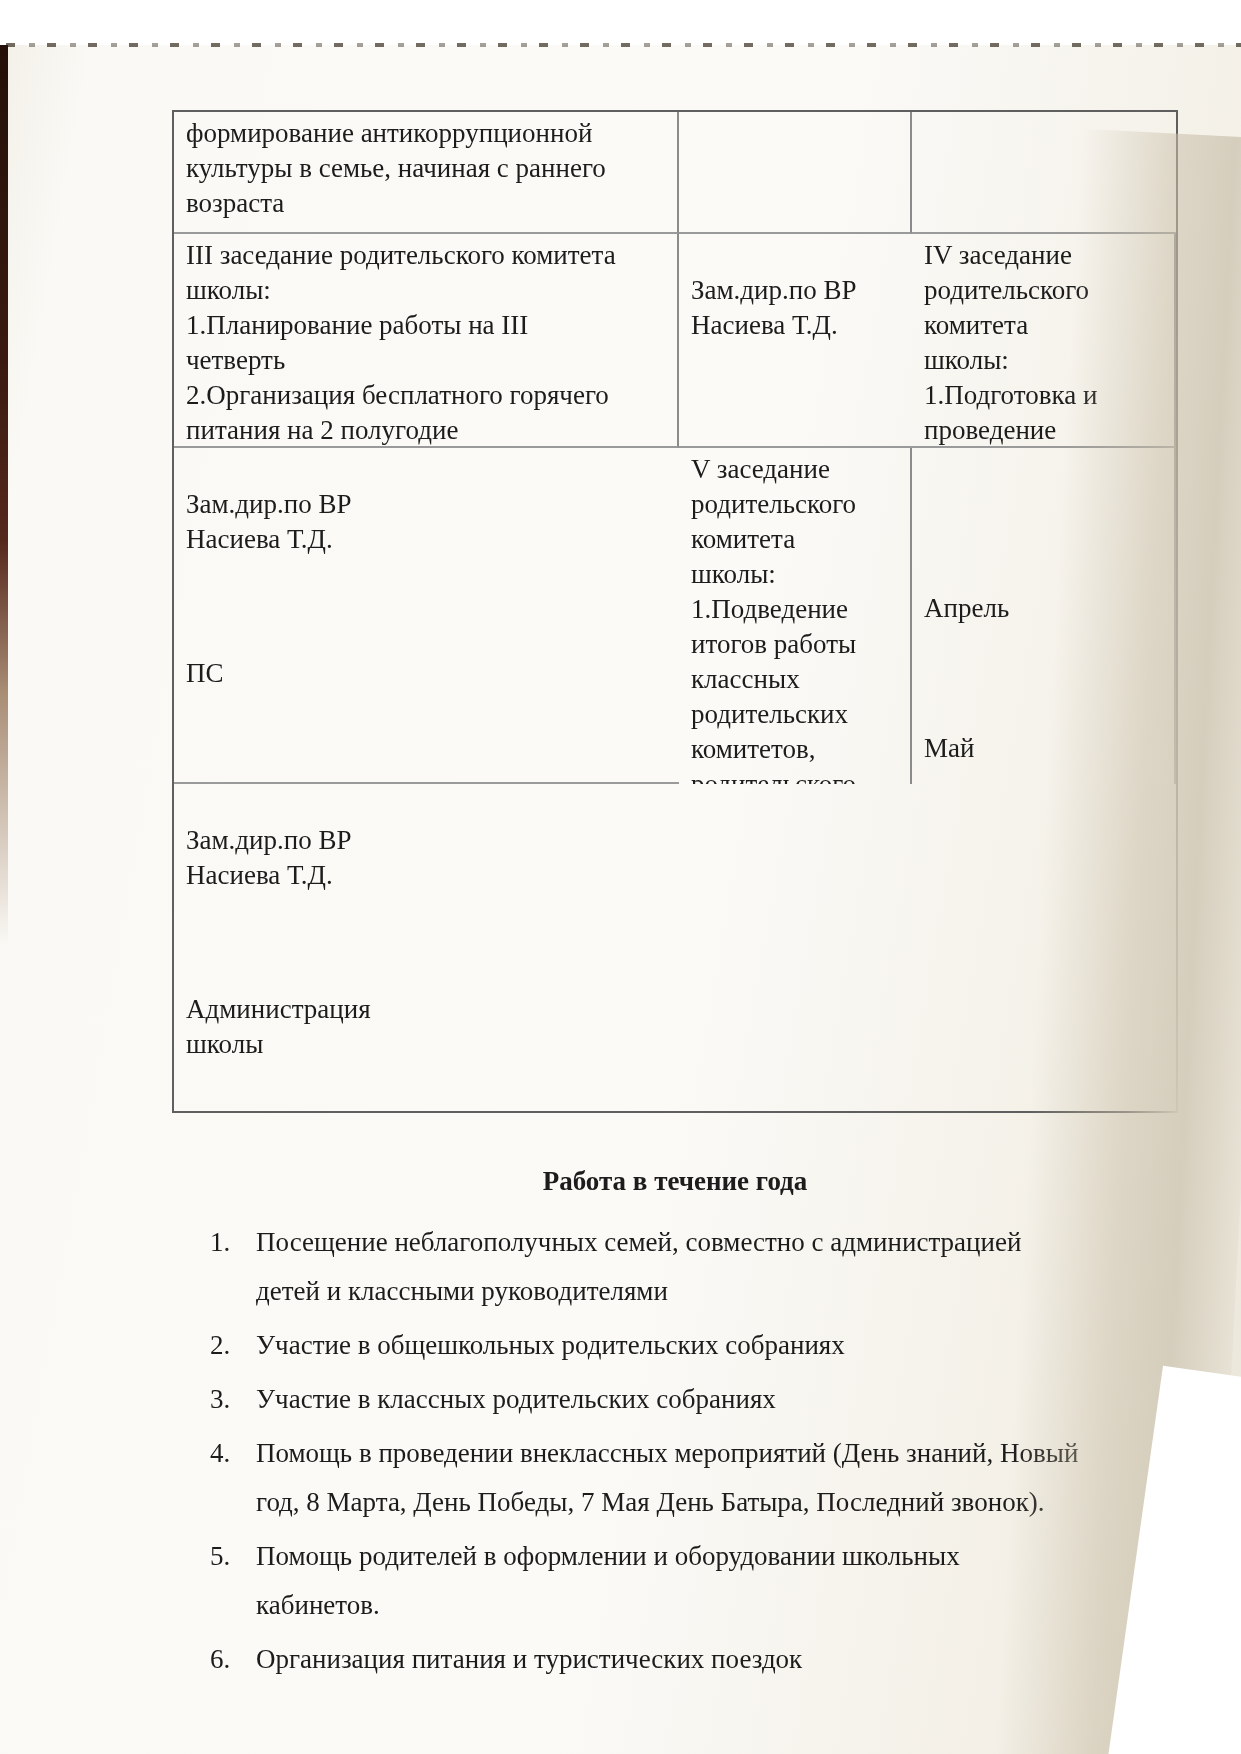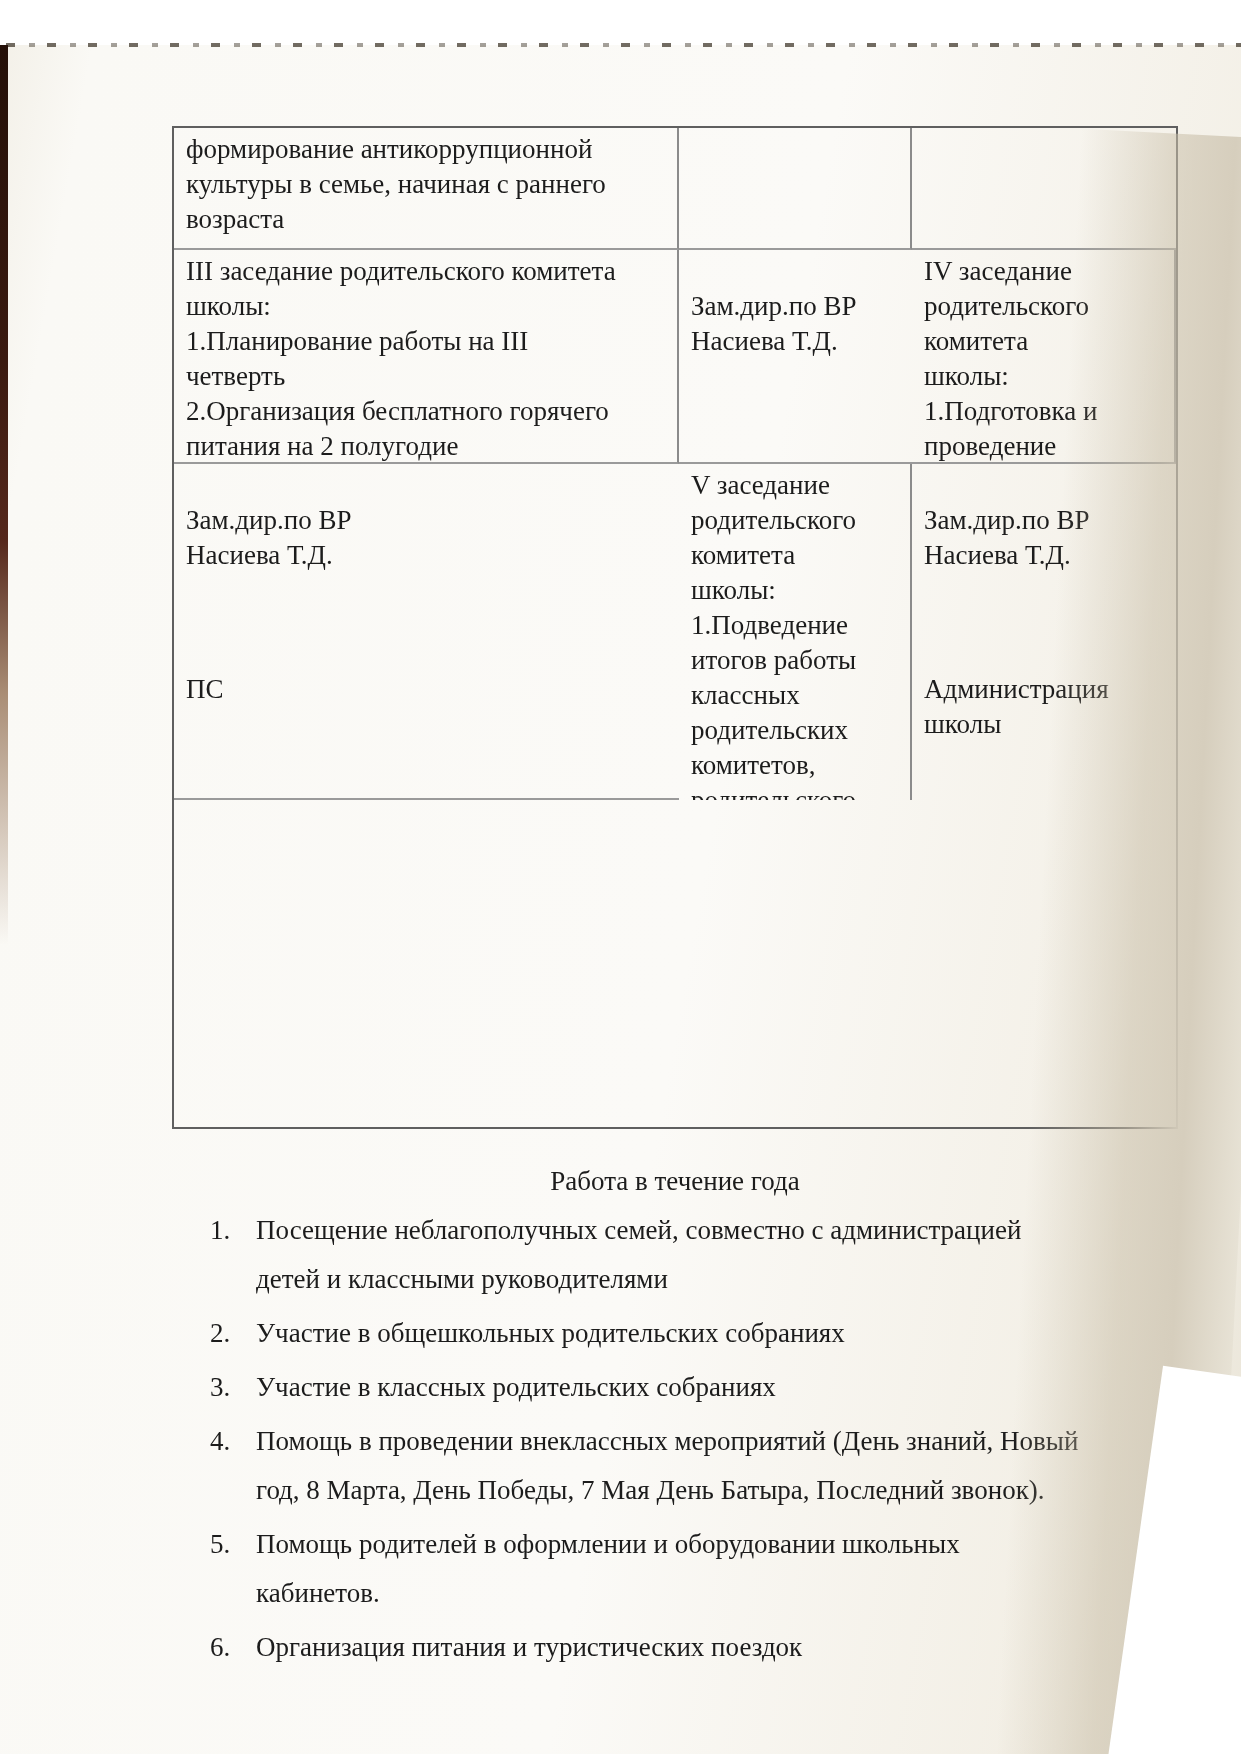--- a/index.html
+++ b/index.html
@@ -36,21 +36,21 @@
   }
   .edge-white{
     position:absolute;top:1395px;right:-130px;width:210px;height:600px;
     transform:rotate(8deg);transform-origin:top right;
     background:#ffffff;
   }
   .top-white{position:absolute;left:0;top:0;right:0;height:43px;background:#ffffff;}
 
   
   .doc-table{
-    position:absolute;left:172px;top:126px;
+    position:absolute;left:172px;top:110px;
     display:grid;
     grid-template-columns:505px 233px 264px;
     grid-template-rows:122px 214px 336px 327px;
     border:2px solid #5f5f5f;
     font-size:27px;line-height:35px;
   }
   .cell{
     border-right:2px solid #8b8b8b;
     border-bottom:2px solid #9a9a9a;
     padding:4px 8px 0 12px;
@@ -64,22 +64,22 @@
   .resp-gap4{margin-top:64px;white-space:pre-line;}
   .date-apr{margin-top:104px;}
   .date-may{margin-top:70px;}
 
   
   .year-section{
     position:absolute;left:172px;top:1158px;width:1006px;
     font-size:27px;
   }
   .year-title{
-    text-align:center;font-weight:normal;line-height:46px;
-    margin-bottom:2px;
+    text-align:center;font-weight:bold;line-height:46px;
+    margin-bottom:14px;
   }
   .year-list{margin:0 0 0 38px;}
   .year-item{
     display:flex;align-items:flex-start;
     line-height:49px;margin-bottom:5px;
   }
   .num{width:46px;flex:none;}
   .itext{flex:1;white-space:pre-line;}
 </style>
 </head>
@@ -127,20 +127,24 @@
 
     <div class="cell last-row">V заседание родительского комитета
 школы:
 1.Подведение итогов работы
 классных родительских комитетов,
 родительского комитета школы.
 2. Летняя оздоровительная кампания
 3. Чествование родителей за успехи в
 воспитании детей, за активное
 участие в жизни школы</div>
+    <div class="cell last-row">
+      <div class="date-apr">Апрель</div>
+      <div class="date-may">Май</div>
+    </div>
     <div class="cell last-col last-row">
       <div class="resp-block">Зам.дир.по ВР
 Насиева Т.Д.</div>
       <div class="resp-gap4">Администрация
 школы</div>
     </div>
   </div>
 
   <div class="year-section">
     <div class="year-title">Работа в течение года</div>

